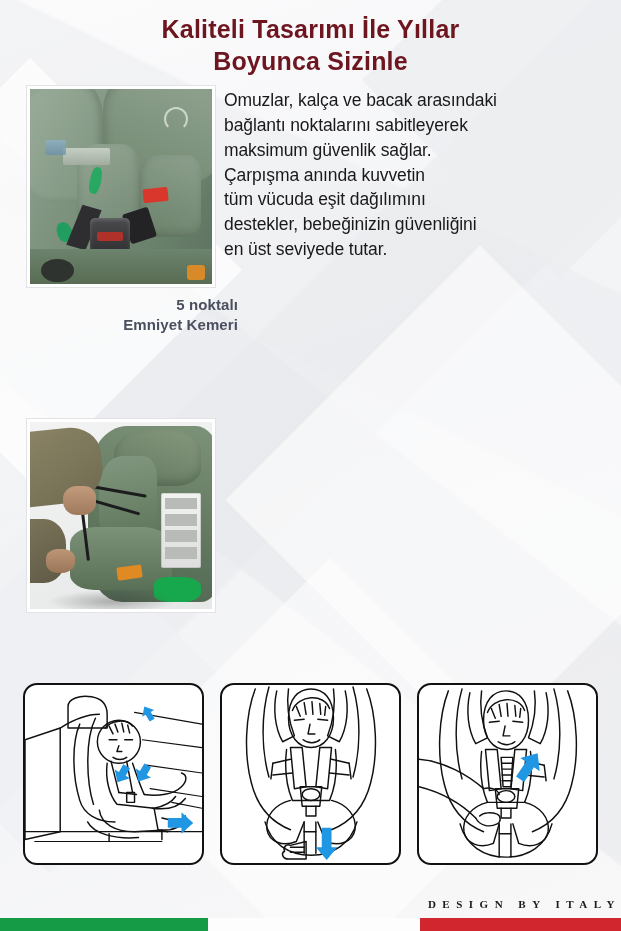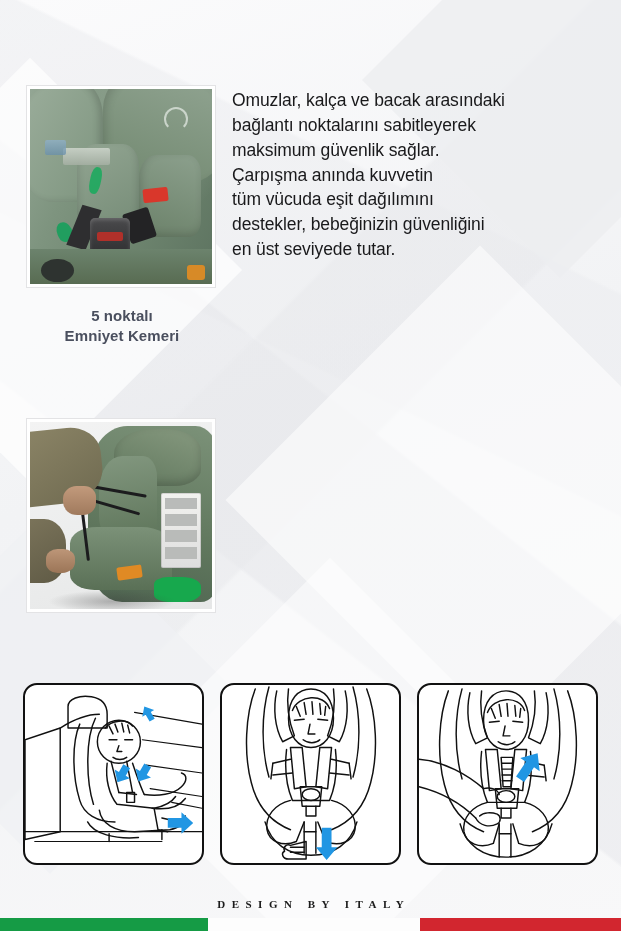--- a/index.html
+++ b/index.html
@@ -243,32 +243,32 @@
   .caption {
     position: absolute;
     color: #4a4f5e;
     font-size: 15px;
     font-weight: bold;
     line-height: 1.32;
     text-align: center;
     white-space: pre-line;
     letter-spacing: 0.1px;
   }
-  .caption-1 { left: 6px; top: 306px; width: 232px; }
+  .caption-1 { left: 6px; top: 295px; width: 232px; text-align: right; }
 
   
   .body-text {
     position: absolute;
     color: #19191b;
     font-size: 17.5px;
     line-height: 1.42;
     white-space: pre-line;
     letter-spacing: -0.1px;
   }
-  .body-1 { left: 232px; top: 88px;  width: 375px; }
+  .body-1 { left: 224px; top: 88px;  width: 375px; }
   .body-2 { left: 240px; top: 474px; width: 375px; }
 
   
   .section-heading {
     position: absolute;
     left: 0; top: 636px; width: 621px;
     text-align: center;
     color: #4a4f5e;
     font-size: 16px;
     font-weight: bold;
@@ -293,21 +293,21 @@
     box-sizing: border-box;
     overflow: hidden;
     position: relative;
   }
   .panel svg { display: block; width: 100%; height: 100%; }
 
   
   .footer-text {
     position: absolute;
     left: 0; top: 898px; width: 621px;
-    text-align: center;
+    text-align: right;
     font-family: "Liberation Serif", serif;
     font-size: 11px;
     font-weight: bold;
     letter-spacing: 6.5px;
     color: #1b1b1b;
     text-indent: 6.5px;
   }
   .flag {
     position: absolute;
     left: 0; bottom: 0; width: 621px; height: 13px;
@@ -322,20 +322,22 @@
 <body>
 
 <div class="page">
 
   <div class="facet f1"></div>
   <div class="facet f2"></div>
   <div class="facet f3"></div>
   <div class="facet f4"></div>
   <div class="facet f5"></div>
 
+  <div class="title">Kaliteli Tasarımı İle Yıllar
+Boyunca Sizinle</div>
 
   <div class="photo photo-1">
     <div class="photo-inner">
       <div class="seat1">
         <div class="s1-wingL"></div>
         <div class="s1-wingR"></div>
         <div class="s1-logo"></div>
         <div class="s1-pad"></div>
         <div class="s1-padR"></div>
         <div class="s1-label"></div>

